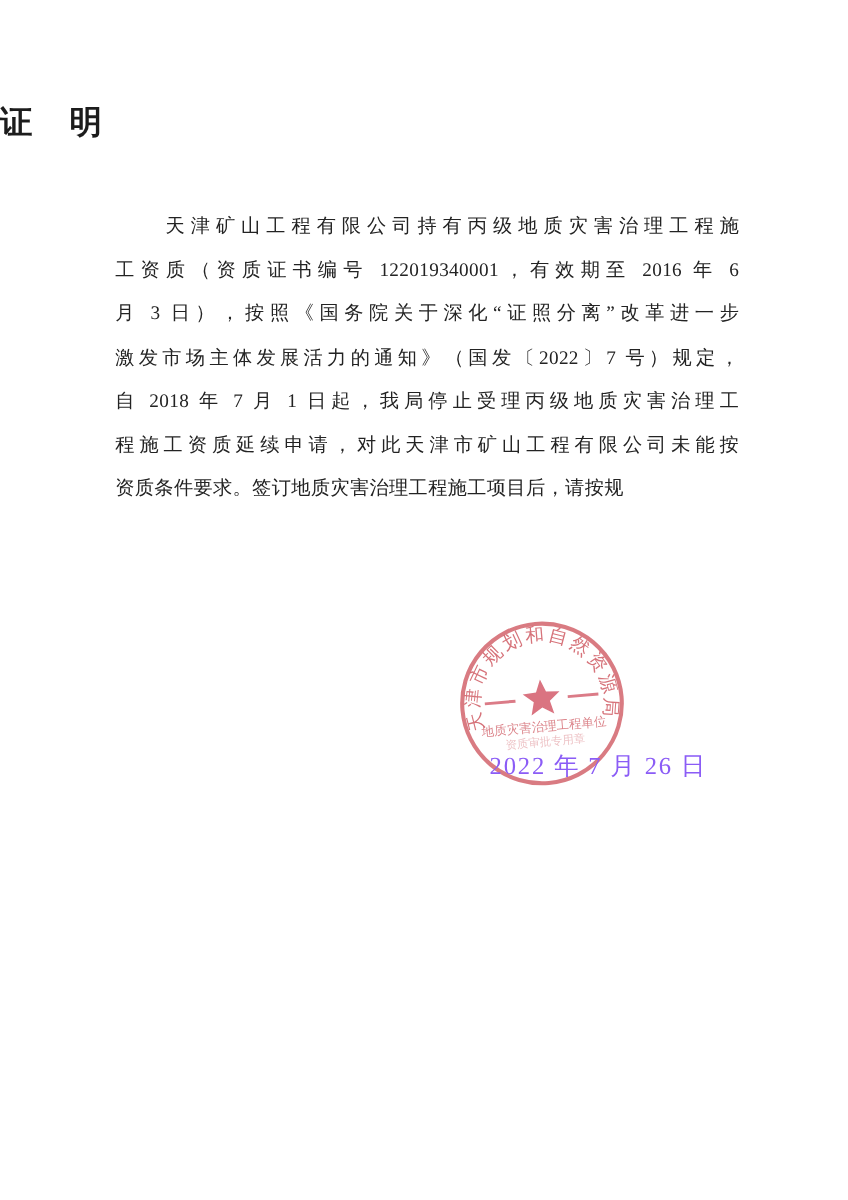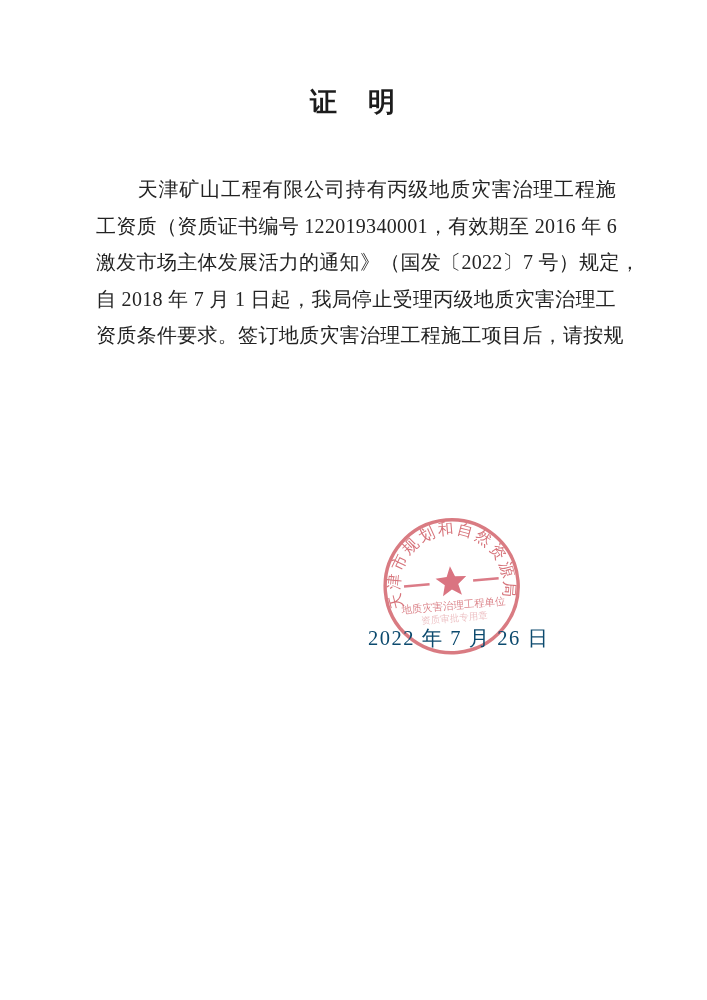--- a/index.html
+++ b/index.html
@@ -14,34 +14,34 @@
     background: #ffffff;
     overflow: hidden;
     font-family: "Liberation Serif", "DejaVu Serif", serif;
     color: #1f1f1f;
   }
   .doc-title {
     position: absolute;
     top: 84px;
     left: 0;
     width: 707px;
-    text-align: center;
+    text-align: left;
     font-size: 27px;
     font-weight: 600;
     letter-spacing: 2px;
     color: #1c1c1c;
   }
   .body-block {
     position: absolute;
     top: 171px;
     left: 96px;
     width: 520px;
   }
   .para-line {
-    font-size: 20px;
+    font-size: 16px;
     line-height: 36.5px;
     height: 36.5px;
     white-space: nowrap;
     text-align: justify;
     text-align-last: justify;
     color: #232323;
     letter-spacing: 0.3px;
   }
   .para-line:last-child {
     text-align-last: left;
@@ -50,40 +50,42 @@
     position: absolute;
     left: 372px;
     top: 514px;
     width: 160px;
     height: 152px;
     transform: rotate(-5deg);
     opacity: 0.88;
   }
   .issue-date {
     position: absolute;
-    left: 368px;
+    left: 408px;
     top: 624px;
     font-size: 20.5px;
     letter-spacing: 1.5px;
-    color: #0c4a6e;
+    color: #8b5cf6;
     white-space: nowrap;
   }
 </style>
 </head>
 <body>
 
 <div class="page">
 
   <div class="doc-title">证　明</div>
 
   <div class="body-block">
     <div class="para-line">　　天津矿山工程有限公司持有丙级地质灾害治理工程施</div>
     <div class="para-line">工资质（资质证书编号 122019340001，有效期至 2016 年 6</div>
+    <div class="para-line">月 3 日），按照《国务院关于深化“证照分离”改革进一步</div>
     <div class="para-line">激发市场主体发展活力的通知》（国发〔2022〕7 号）规定，</div>
     <div class="para-line">自 2018 年 7 月 1 日起，我局停止受理丙级地质灾害治理工</div>
+    <div class="para-line">程施工资质延续申请，对此天津市矿山工程有限公司未能按</div>
     <div class="para-line">资质条件要求。签订地质灾害治理工程施工项目后，请按规</div>
   </div>
 
   <svg class="seal" viewBox="0 0 160 160" xmlns="http://www.w3.org/2000/svg">
 
     <circle cx="80" cy="76" r="70" fill="none" stroke="#cc4f58" stroke-width="3.6" opacity="0.85"></circle>
 
     <defs>
       <path id="sealArc" d="M 27.4 92.1 A 55 55 0 1 1 132.6 92.1" fill="none"></path>
     </defs>

